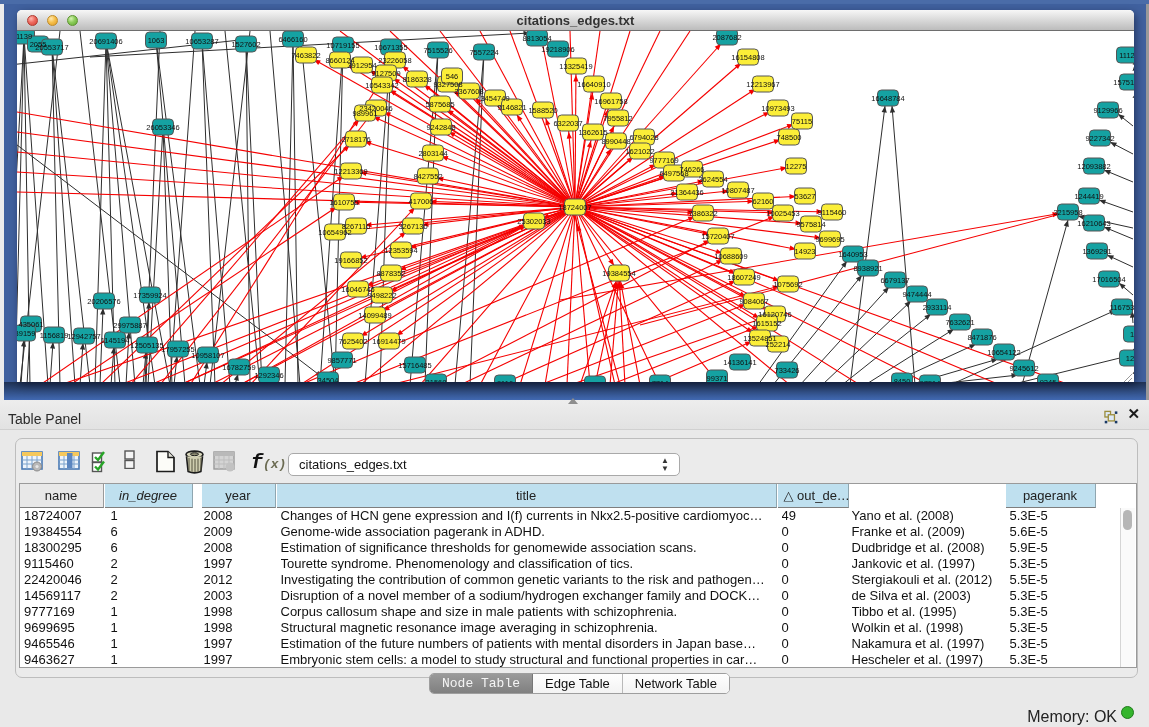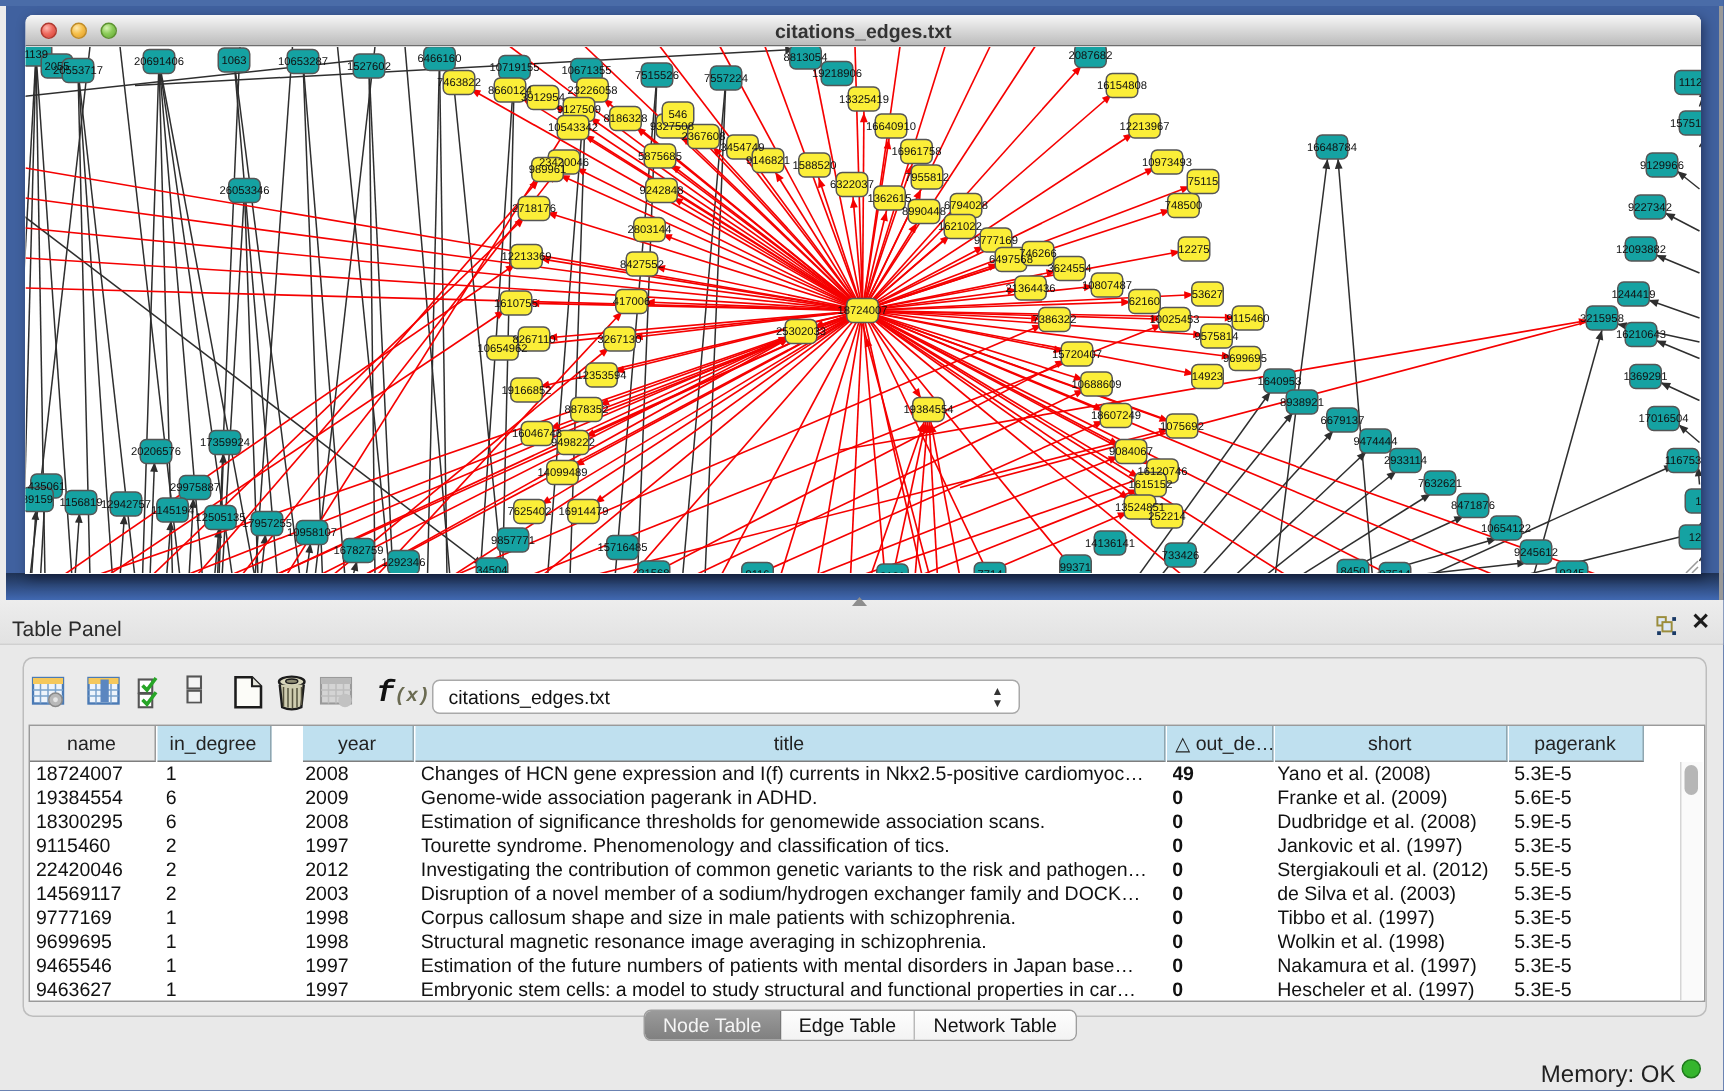--- a/index.html
+++ b/index.html
@@ -23,37 +23,37 @@
 #tpF{position:absolute;right:31px;top:10px;width:14px;height:14px;}
 #box{position:absolute;left:15px;top:38px;width:1123px;height:240px;background:#ebebeb;border:1px solid #bdbdbd;border-radius:7px;}
 #tbrow{position:absolute;left:0;top:11px;height:28px;width:100%;}
 .ticon{position:absolute;top:0;}
 #dd{position:absolute;left:272px;top:3px;width:392px;height:23px;background:#fff;border:1px solid #a9a9a9;border-radius:5px;font-size:13px;color:#111;line-height:21px;padding-left:10px;}
 #dd .sp{position:absolute;right:10px;top:3px;font-size:8px;color:#333;line-height:8px;text-align:center;}
 #tbl{position:absolute;left:2.5px;top:44px;width:1118px;height:185px;background:#fff;border:1px solid #9a9a9a;overflow:hidden;font-size:13px;color:#111;}
 #thead{position:absolute;left:0;top:0;width:100%;height:24px;}
 #thead div{position:absolute;top:0;height:24px;background:#bfe0ef;border-right:1px solid #8fa6b0;text-align:center;line-height:24px;color:#222;border-bottom:1px solid #7e7e7e;white-space:nowrap;overflow:hidden;}
 #thead .h1{left:0;width:84px;background:#e8e8e8;border-right:1px solid #9a9a9a;}
-#thead .h2{left:85px;width:76px;}
+#thead .h2{left:85px;width:88px;font-style:italic;}
 #thead .h3{left:182px;width:74px;}
 #thead .h4{left:257px;width:500px;text-align:center;}
 #thead .h5{left:758px;width:71px;text-align:left;padding-left:6px;}
 #thead .h6{left:830px;width:155px;}
 #thead .h7{left:986px;width:90px;}
 #tbody{position:absolute;left:0;top:24px;width:100%;}
 .tr{position:relative;height:16px;white-space:nowrap;}
 .tr div{position:absolute;top:0;height:16px;line-height:16px;overflow:hidden;}
 .c1{left:4.5px;width:79px;} .c2{left:91px;width:90px;} .c3{left:184px;width:71px;}
-.c4{left:261px;width:496px;} .c5{left:762px;width:66px;font-weight:bold;} .c6{left:832px;width:153px;}
+.c4{left:261px;width:496px;} .c5{left:762px;width:66px;} .c6{left:832px;width:153px;}
 .c7{left:990px;width:86px;}
 #vsb{position:absolute;right:1px;top:24px;width:15px;height:160px;background:#fafafa;border-left:1px solid #d5d5d5;}
 #vsb .th{position:absolute;left:2.5px;top:2px;width:9px;height:20px;background:#b6b6b6;border-radius:5px;}
 #tabs{position:absolute;left:429px;top:273px;height:21px;display:flex;border:1px solid #9e9e9e;border-radius:5px;overflow:hidden;background:#fff;}
 #tabs div{height:21px;line-height:20px;font-size:13px;padding:0 12px;color:#111;background:linear-gradient(#fefefe,#f2f2f2);border-right:1px solid #b9b9b9;}
-#tabs div.sel{background:linear-gradient(#9a9a9a,#7d7d7d);color:#f5f5f5;border-right:1px solid #777;}
+#tabs div.sel{background:linear-gradient(#9a9a9a,#7d7d7d);color:#f5f5f5;border-right:1px solid #777;font-family:Liberation Mono, monospace;}
 #tabs div:last-child{border-right:none;}
 #mem{position:absolute;right:32px;top:308px;font-size:16px;color:#222;}
 #memdot{position:absolute;right:15px;top:306px;width:13px;height:13px;border-radius:50%;background:#35b52d;border:1px solid #1f7a1c;}
 </style></head><body>
 <div id="desktop">
  <div class="topstrip"></div>
     <div class="bstrip"></div>
     <div class="leftstrip"></div>
     <div class="rightstrip"></div>
  <div id="win">
@@ -809,21 +809,20 @@
     <span class="ticon" style="left:235px;top:1px;font-family:Liberation Mono, monospace;font-style:italic;"><span style="font-size:20px;font-weight:bold;color:#111;">f</span><span style="font-size:13px;color:#6b6b52;font-weight:bold;">(x)</span></span>
     <div id="dd">citations_edges.txt<span class="sp">▲<br>▼</span></div>
   </div>
   <div id="tbl">
     <div id="thead">
           <div class="h1">name</div>
           <div class="h2">in_degree</div>
           <div class="h3">year</div>
           <div class="h4">title</div>
           <div class="h5">△ out_de…</div>
-          <div class="h6">short</div>
           <div class="h7">pagerank</div>
         </div>
     <div id="tbody">
           <div class="tr">
             <div class="c1">18724007</div>
             <div class="c2">1</div>
             <div class="c3">2008</div>
             <div class="c4">Changes of HCN gene expression and I(f) currents in Nkx2.5‑positive cardiomyoc…</div>
             <div class="c5">49</div>
             <div class="c6">Yano et al. (2008)</div>
@@ -873,21 +872,21 @@
             <div class="c5">0</div>
             <div class="c6">de Silva et al. (2003)</div>
             <div class="c7">5.3E‑5</div>
           </div>
 <div class="tr">
             <div class="c1">9777169</div>
             <div class="c2">1</div>
             <div class="c3">1998</div>
             <div class="c4">Corpus callosum shape and size in male patients with schizophrenia.</div>
             <div class="c5">0</div>
-            <div class="c6">Tibbo et al. (1997)</div>
+            <div class="c6">Tibbo et al. (1995)</div>
             <div class="c7">5.3E‑5</div>
           </div>
 <div class="tr">
             <div class="c1">9699695</div>
             <div class="c2">1</div>
             <div class="c3">1998</div>
             <div class="c4">Structural magnetic resonance image averaging in schizophrenia.</div>
             <div class="c5">0</div>
             <div class="c6">Wolkin et al. (1998)</div>
             <div class="c7">5.3E‑5</div>

